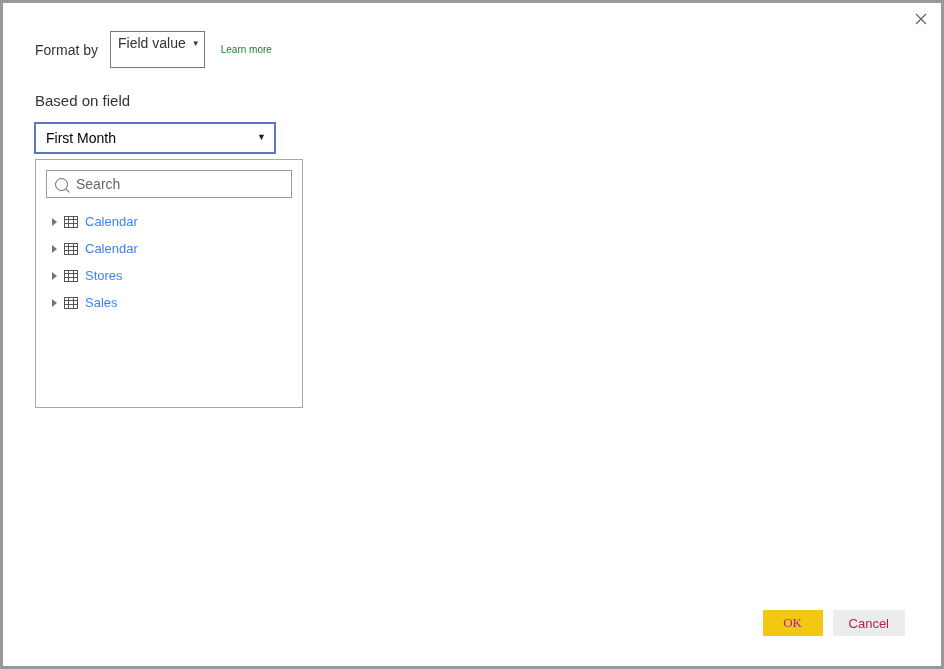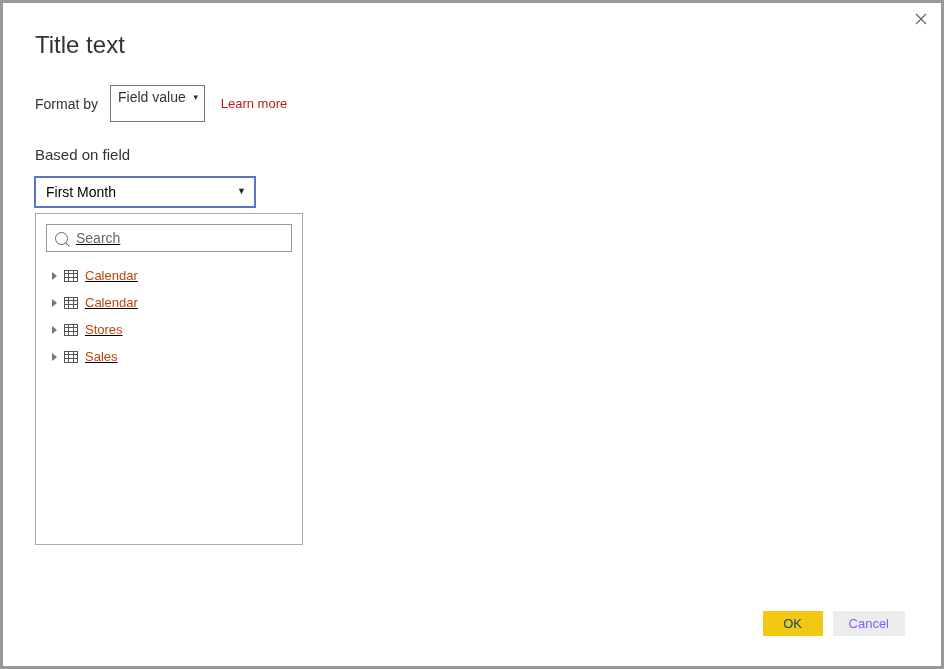--- a/index.html
+++ b/index.html
@@ -54,37 +54,37 @@
       align-items: center;
     }
     .format-select::after {
       content: "▼";
       position: absolute;
       right: 4px;
       font-size: 8px;
       color: #333;
     }
     .learn-more {
-      color: #b91c1c;
-      font-size: 13px;
+      color: #15803d;
+      font-size: 10px;
       text-decoration: none;
       margin-left: 4px;
     }
     .columns {
       display: flex;
       gap: 48px;
     }
     .col { display: flex; flex-direction: column; }
     .col-label {
       font-size: 15px;
       color: #333;
       margin-bottom: 14px;
     }
     .dropdown {
-      width: 220px;
+      width: 240px;
       border: 1px solid #777;
       padding: 6px 10px;
       font-size: 14px;
       position: relative;
       cursor: pointer;
       background: #fff;
     }
     .dropdown-active {
       outline: 2px solid #5b75c7;
       outline-offset: -1px;
@@ -95,23 +95,22 @@
       right: 8px;
       top: 8px;
       font-size: 9px;
       color: #222;
     }
     .flyout {
       margin-top: 6px;
       width: 268px;
       border: 1px solid #aaa;
       padding: 10px 10px;
-      height: 332px;
+      height: 249px;
       background: #fff;
-      text-decoration: underline;
     }
     .search {
       display: flex;
       align-items: center;
       border: 1px solid #999;
       padding: 5px 8px;
       gap: 8px;
       margin-bottom: 10px;
     }
     .search-icon {
@@ -138,21 +137,21 @@
       font-family: inherit;
     }
     .search input::placeholder { color: #666; }
     .tree { list-style: none; padding-left: 4px; }
     .tree-item {
       display: flex;
       align-items: center;
       gap: 7px;
       padding: 6px 2px;
       font-size: 13px;
-      color: #c2410c;
+      color: #3b82f6;
       cursor: pointer;
     }
     .chev {
       width: 0; height: 0;
       border-top: 4px solid transparent;
       border-bottom: 4px solid transparent;
       border-left: 5px solid #777;
       flex-shrink: 0;
     }
     .table-icon {
@@ -168,36 +167,35 @@
       padding: 0 36px 30px 0;
     }
     .btn {
       min-width: 60px;
       padding: 5px 16px;
       font-size: 13px;
       border: none;
       cursor: pointer;
       text-align: center;
     }
-    .btn-ok { background: #f2c811; color: #0c4a6e; }
-    .btn-cancel { background: #ececec; color: #8b5cf6; }
+    .btn-ok { background: #f2c811; color: #a21caf; font-family: Liberation Serif, serif; }
+    .btn-cancel { background: #ececec; color: #be185d; }
   </style>
 </head>
 <body>
 
 <div class="dialog">
   <div class="close-x">
     <svg width="12" height="12" viewBox="0 0 12 12">
         <line x1="1" y1="1" x2="11" y2="11" stroke="#666" stroke-width="1.2"></line>
         <line x1="11" y1="1" x2="1" y2="11" stroke="#666" stroke-width="1.2"></line>
       </svg>
   </div>
 
   <div class="content">
-    <h1 class="title">Title text</h1>
 
     <div class="format-row">
       <span>Format by</span>
       <span class="format-select">
         <span>Field value</span>
       </span>
       <a href="#" class="learn-more">Learn more</a>
     </div>
 
     <div class="columns">

